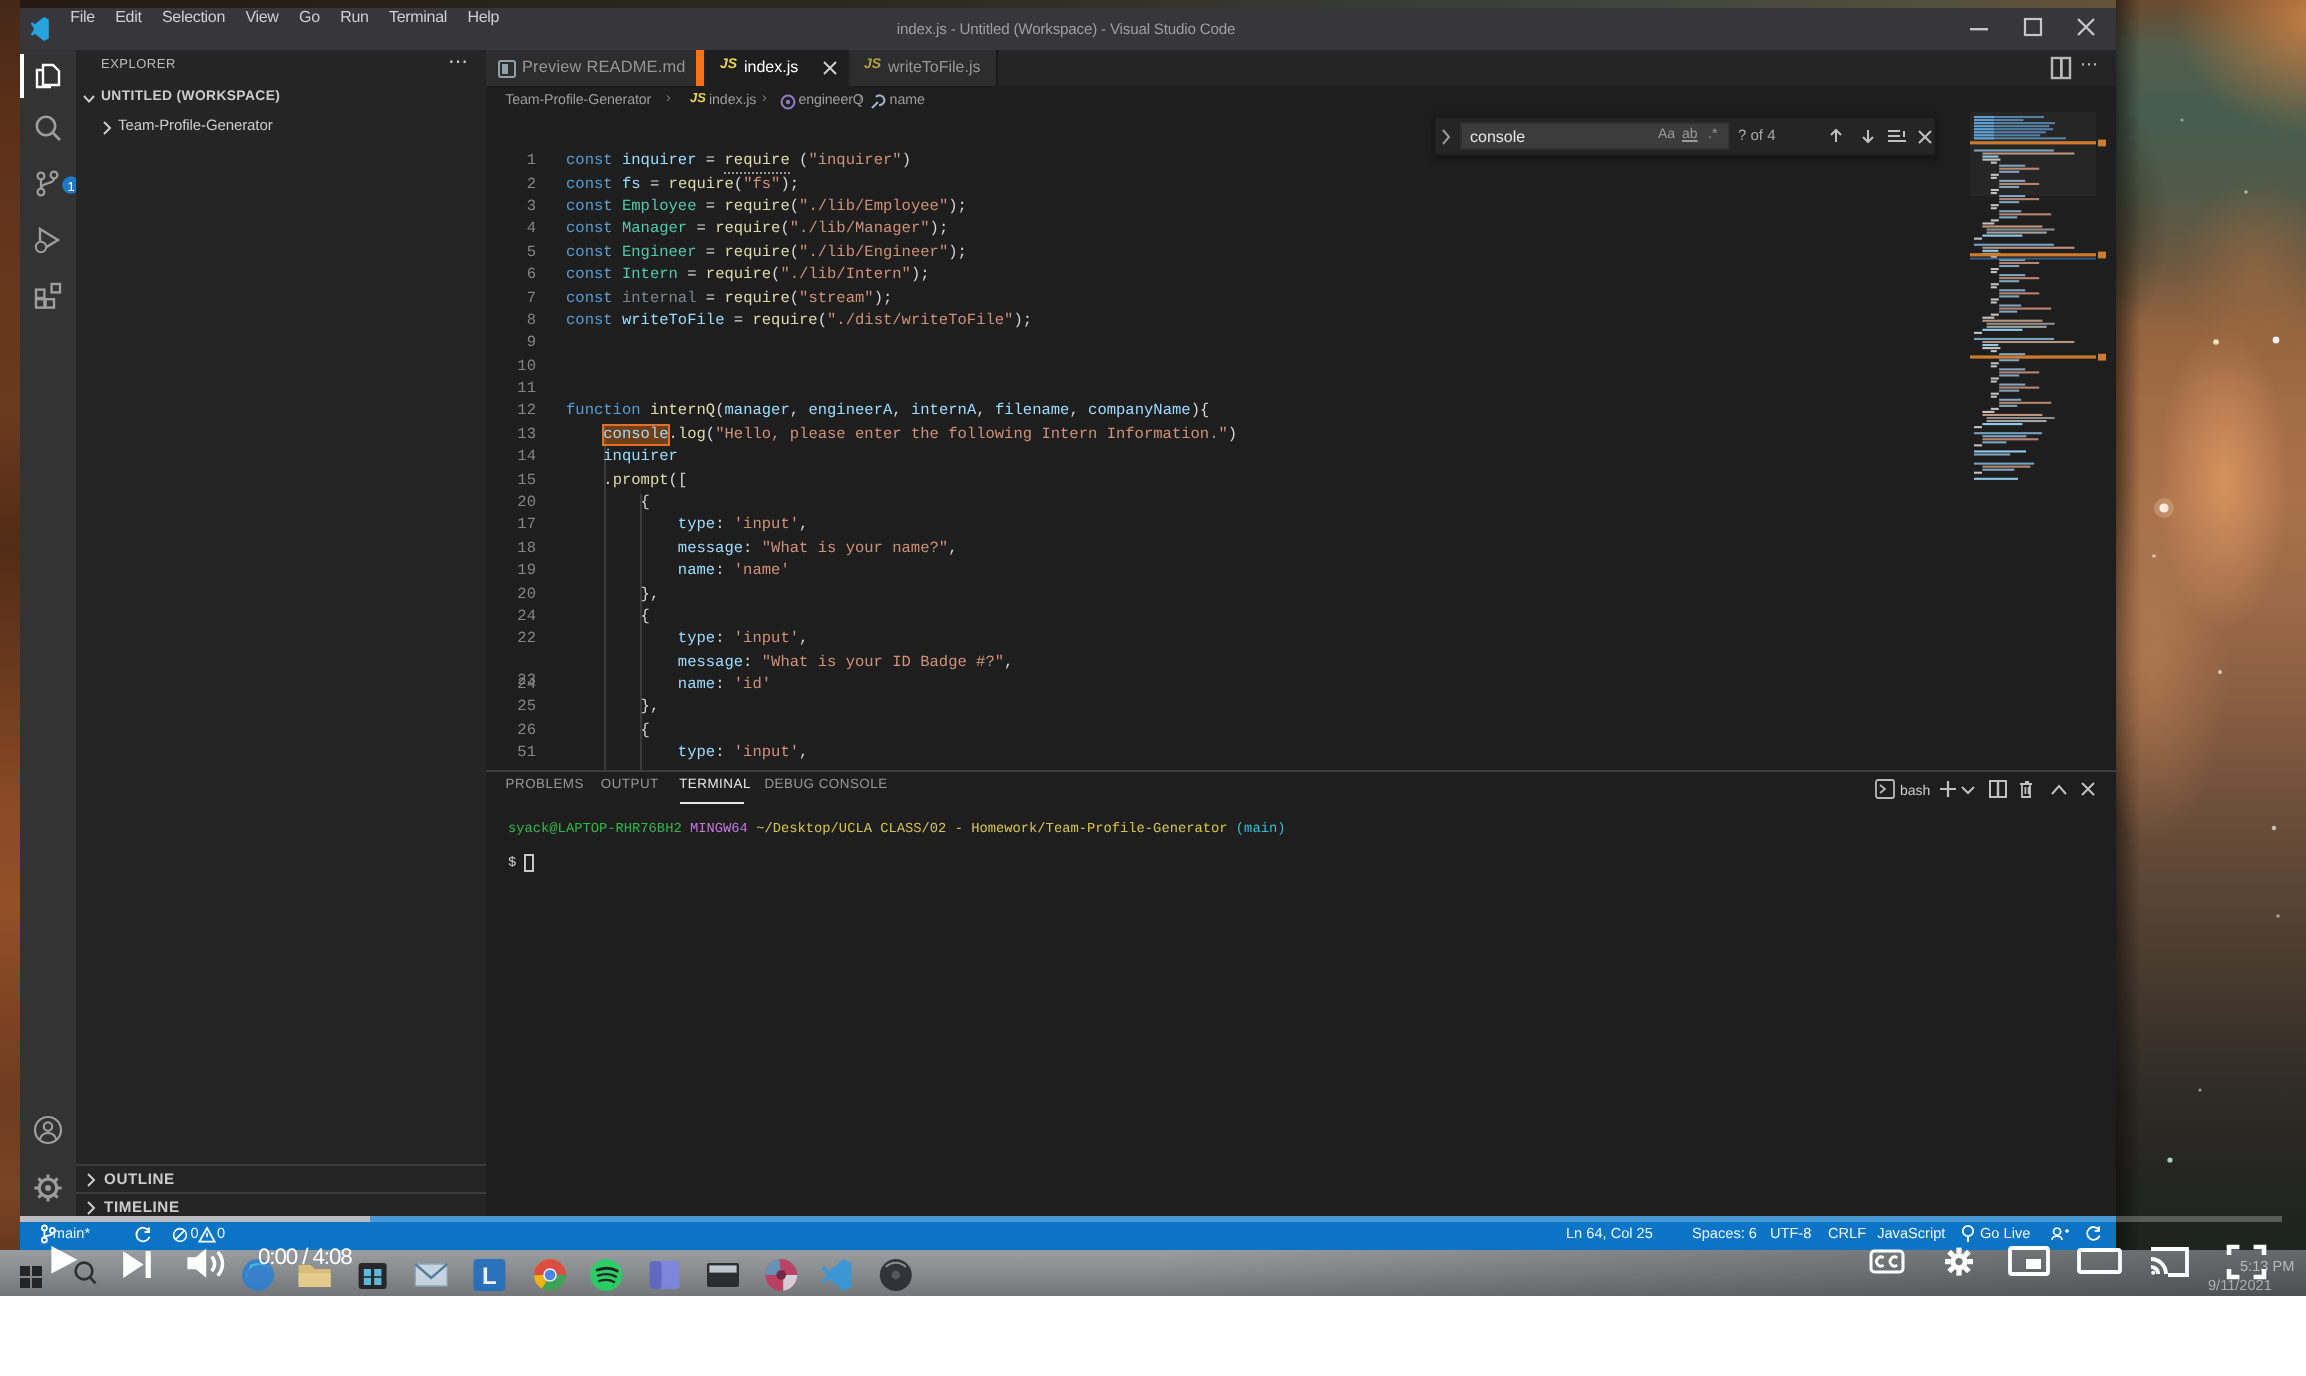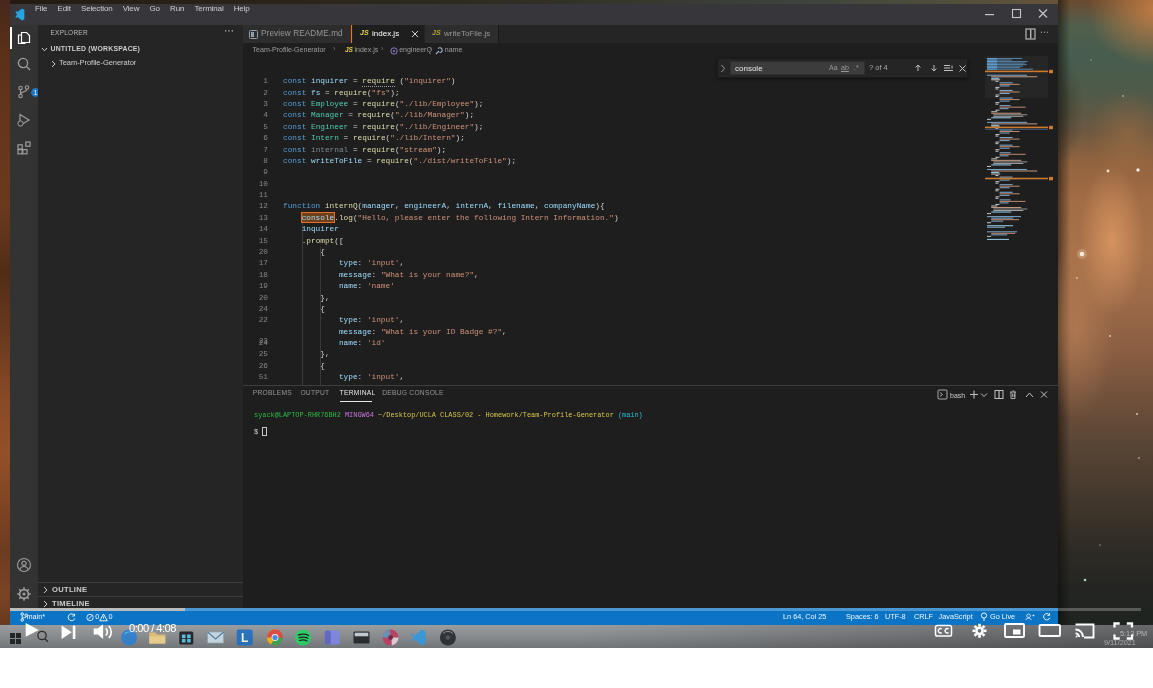--- a/index.html
+++ b/index.html
@@ -51,20 +51,21 @@
       <div class="a" style="left:20px;top:0;height:19px;display:flex;color:#cfcfcf;font-size:8px;letter-spacing:-.15px">
         <span style="padding:0 5.1px">File</span>
             <span style="padding:0 5.1px">Edit</span>
             <span style="padding:0 5.1px">Selection</span>
             <span style="padding:0 5.1px">View</span>
             <span style="padding:0 5.1px">Go</span>
             <span style="padding:0 5.1px">Run</span>
             <span style="padding:0 5.1px">Terminal</span>
             <span style="padding:0 5.1px">Help</span>
       </div>
+      <div class="a" style="left:338px;top:0;width:370px;height:21px;line-height:21px;text-align:center;color:#9f9f9f;font-size:7.6px;letter-spacing:-.1px">index.js - Untitled (Workspace) - Visual Studio Code</div>
       <svg class="a" style="left:968px;top:0" width="80" height="21">
         <rect x="7" y="10" width="9" height="1.2" fill="#c6c6c6"></rect>
         <rect x="34.5" y="5.5" width="8" height="8" fill="none" stroke="#c6c6c6" stroke-width="1.1"></rect>
         <path d="M61,5.5 L69,13.5 M69,5.5 L61,13.5" stroke="#c6c6c6" stroke-width="1.2"></path>
       </svg>
     </div>
 
     <div class="a" style="left:0;top:21px;width:28px;height:583px;background:#333333">
       <div class="a" style="left:0;top:2px;width:2px;height:22px;background:#fff"></div>
       <svg class="a" style="left:6px;top:5px" width="16" height="16" viewBox="0 0 16 16">
@@ -138,21 +139,21 @@
         <svg class="a" style="left:4px;top:3px" width="7" height="8">
               <path d="M2,1 L5,4 L2,7" stroke="#ccc" stroke-width="1" fill="none"></path>
             </svg>
         <span class="a" style="left:14px;top:2px">TIMELINE</span>
       </div>
     </div>
 
     <div class="a" style="left:233px;top:21px;width:815px;height:583px;background:#1e1e1e">
 
       <div class="a" style="left:0;top:0;width:815px;height:18px;background:#252526">
-        <div class="a" style="left:0;top:0;width:109px;height:18px;background:#2d2d2d;border-right:1px solid #f97316">
+        <div class="a" style="left:0;top:0;width:109px;height:18px;background:#2d2d2d;border-right:4px solid #f97316">
           <svg class="a" style="left:6px;top:4.5px" width="9" height="9">
                 <rect x="0.5" y="0.5" width="8" height="8" rx="1" fill="none" stroke="#8fa0aa" stroke-width="1"></rect>
                 <rect x="2" y="2" width="3" height="5" fill="#8fa0aa"></rect>
               </svg>
           <span class="a" style="left:18px;top:3.5px;font-size:8.2px;letter-spacing:.1px;color:#969696">Preview README.md</span>
         </div>
         <div class="a" style="left:110px;top:0;width:71px;height:18px;background:#1e1e1e">
           <span class="a" style="left:7px;top:4px;font-size:7px;font-weight:bold;font-style:italic;color:#e8d44d">JS</span>
           <span class="a" style="left:19px;top:4px;font-size:8px;color:#ffffff">index.js</span>
           <svg class="a" style="left:58px;top:5px" width="8" height="8">

